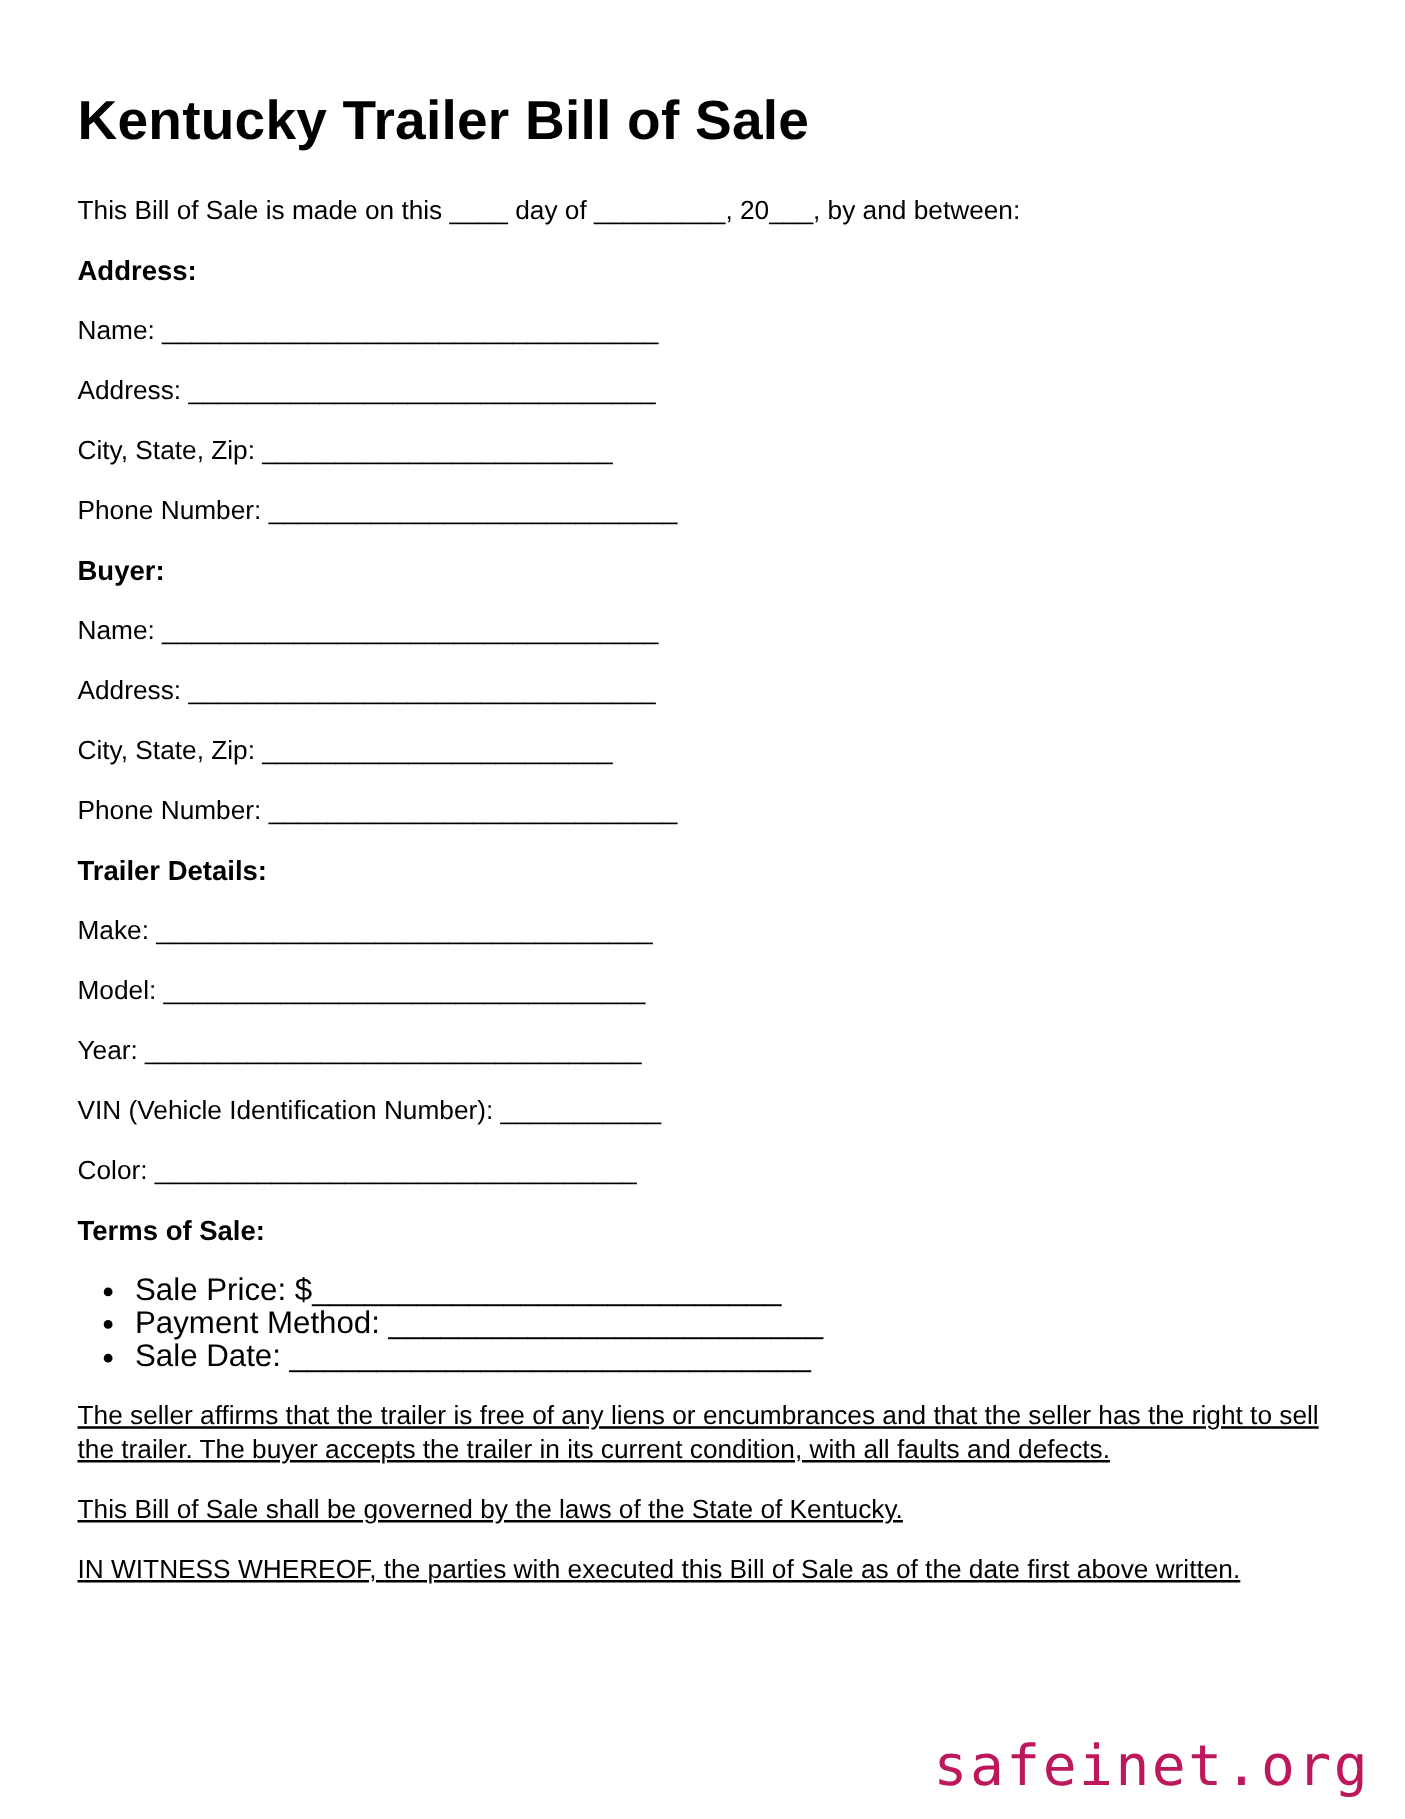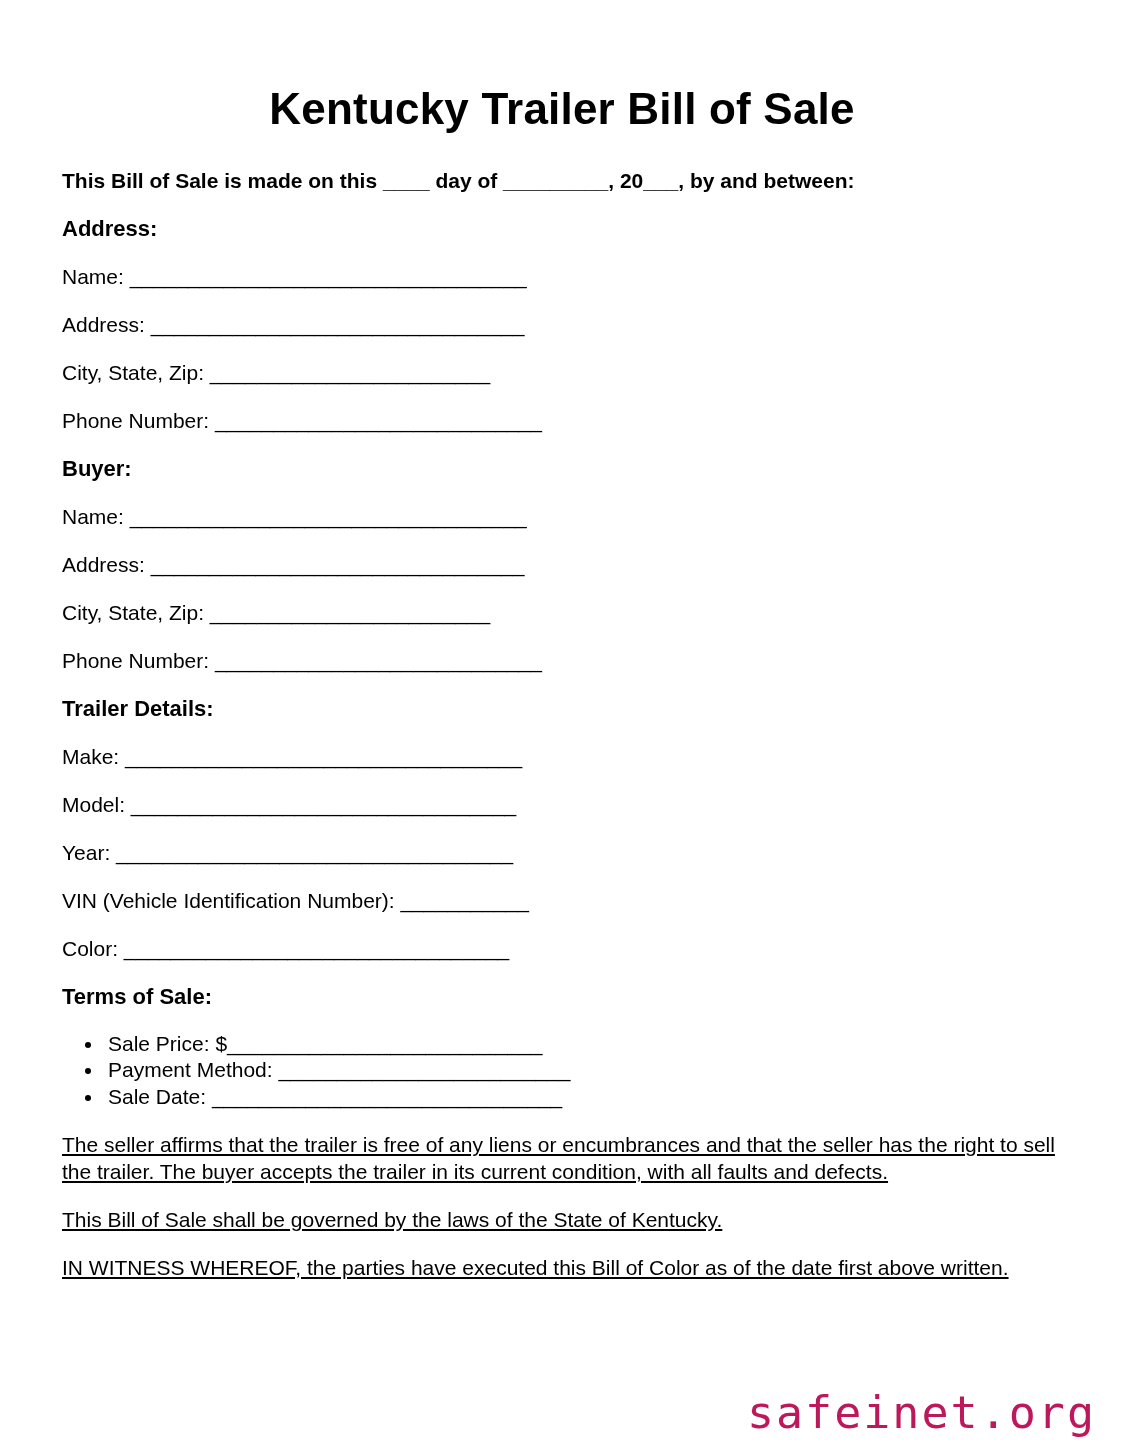--- a/index.html
+++ b/index.html
@@ -19,46 +19,44 @@
     padding: 72px 62px 0 62px;
     box-sizing: border-box;
     width: 100%;
     height: 100%;
     position: relative;
   }
   h1.doc-title {
     font-size: 44px;
     line-height: 1.15;
     font-weight: 700;
-    margin: 12px 0 32px 0;
+    margin: 0 0 32px 0;
     letter-spacing: 0.2px;
-    text-align: center;
   }
   p.intro {
     font-size: 21px;
     line-height: 27px;
     margin: 0 0 21px 0;
-    font-weight: bold;
   }
   h2.section-heading {
     font-size: 22px;
     line-height: 27px;
     font-weight: 700;
     margin: 0 0 21px 0;
   }
   p.field {
     font-size: 21px;
     line-height: 27px;
     margin: 0 0 21px 0;
     white-space: nowrap;
   }
   ul.terms-list {
     margin: 2px 0 21px 0;
     padding: 0 0 0 42px;
-    font-size: 21px;
+    font-size: 25px;
     line-height: 26.5px;
   }
   ul.terms-list li {
     margin: 0;
     padding-left: 4px;
     white-space: nowrap;
   }
   p.para {
     font-size: 21px;
     line-height: 27px;
@@ -106,17 +104,17 @@
 
   <h2 class="section-heading">Terms of Sale:</h2>
   <ul class="terms-list">
     <li>Sale Price: $___________________________</li>
     <li>Payment Method: _________________________</li>
     <li>Sale Date: ______________________________</li>
   </ul>
 
   <p class="para">The seller affirms that the trailer is free of any liens or encumbrances and that the seller has the right to sell the trailer. The buyer accepts the trailer in its current condition, with all faults and defects.</p>
   <p class="para">This Bill of Sale shall be governed by the laws of the State of Kentucky.</p>
-  <p class="para">IN WITNESS WHEREOF, the parties have executed this Bill of Color as of the date first above written.</p>
+  <p class="para">IN WITNESS WHEREOF, the parties with executed this Bill of Sale as of the date first above written.</p>
 
   <div class="watermark">safeinet.org</div>
 
 </main>
 
 </body></html>

